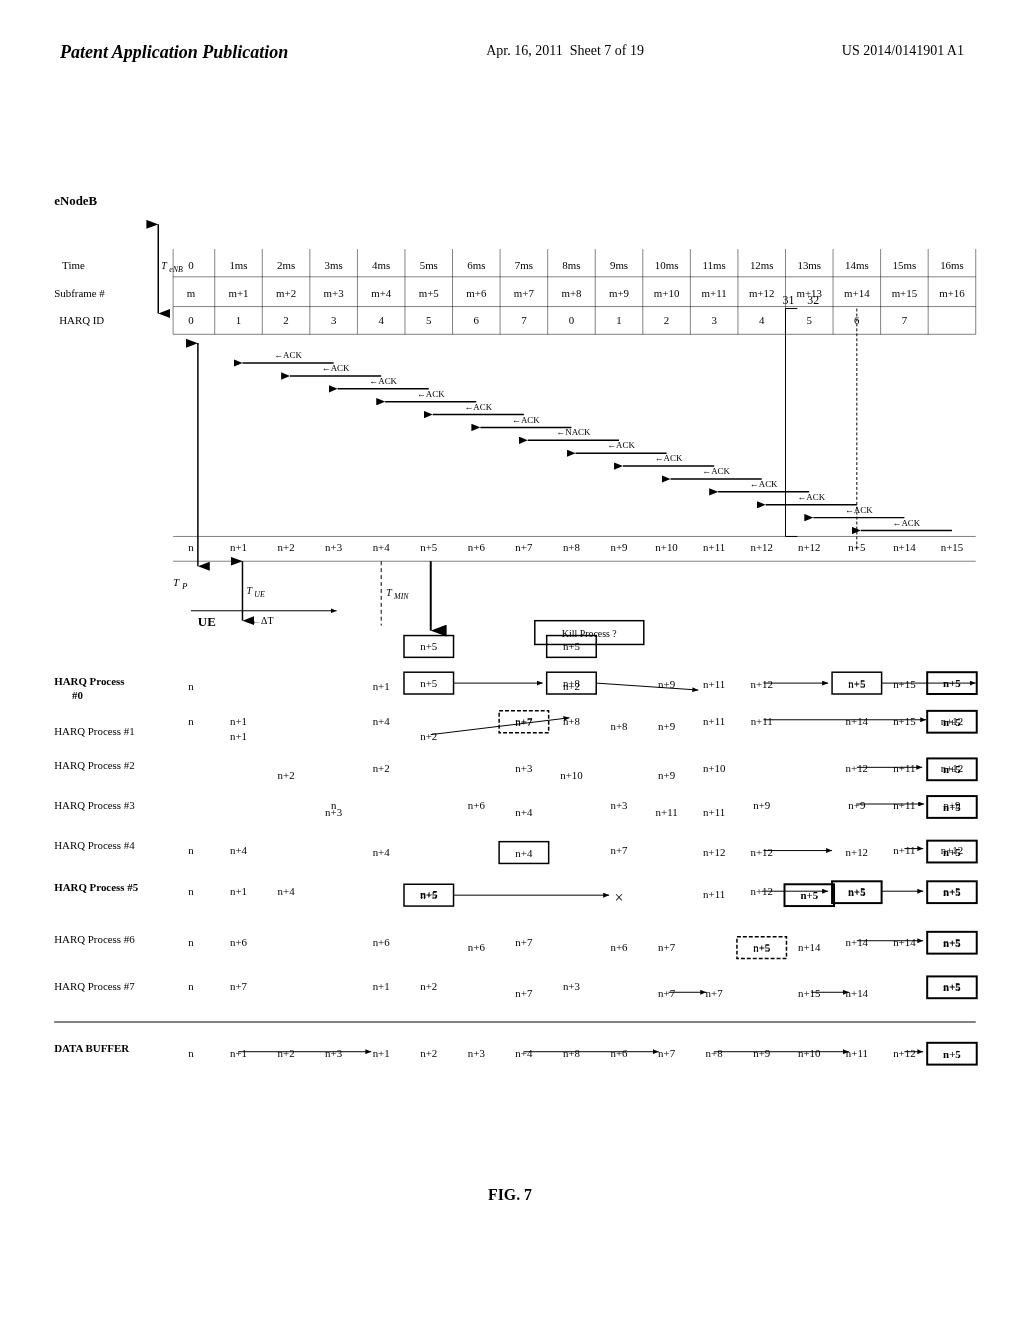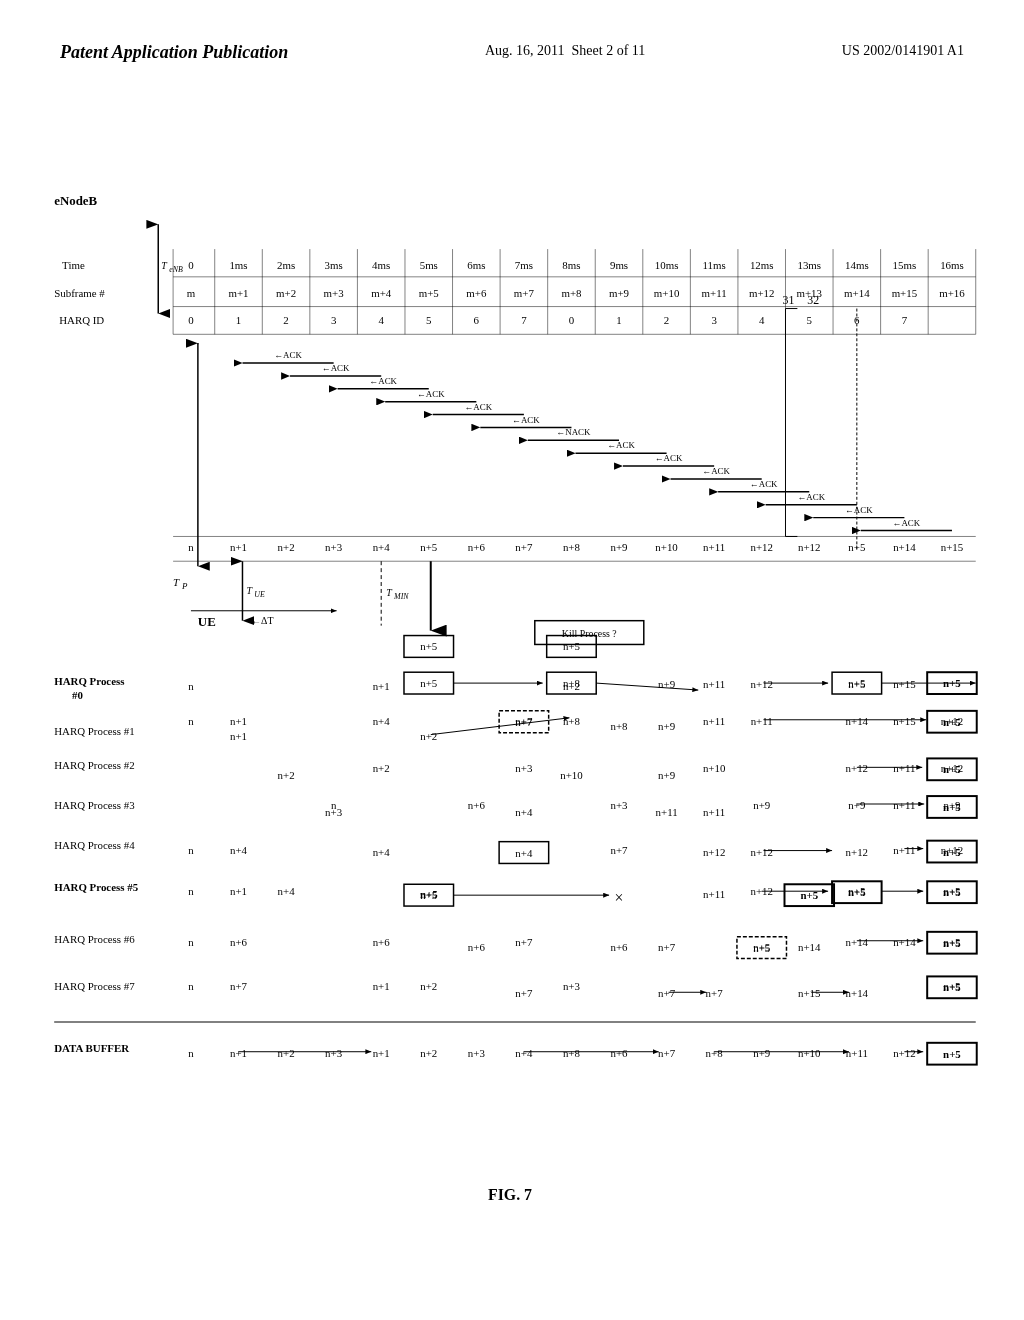--- a/index.html
+++ b/index.html
@@ -67,23 +67,23 @@
       height: 100%;
     }
   </style>
 </head>
 <body>
 
 <div class="page">
   <div class="header">
     <div class="header-left">Patent Application Publication</div>
     <div class="header-center">
-      <span>Aug. 16, 2011</span>&nbsp;&nbsp;<span>Sheet 2 of 11</span>
+      <span>Apr. 16, 2011</span>&nbsp;&nbsp;<span>Sheet 7 of 19</span>
     </div>
-    <div class="header-right">US 2002/0141901 A1</div>
+    <div class="header-right">US 2014/0141901 A1</div>
   </div>
 
   <div class="diagram-container">
     <svg class="main-svg" viewBox="0 0 944 1100" xmlns="http://www.w3.org/2000/svg">
 
       <defs>
         <marker id="arrowhead-right" markerWidth="8" markerHeight="6" refX="8" refY="3" orient="auto">
           <polygon points="0 0, 8 3, 0 6" fill="#000"></polygon>
         </marker>
         <marker id="arrowhead-left" markerWidth="8" markerHeight="6" refX="0" refY="3" orient="auto">

